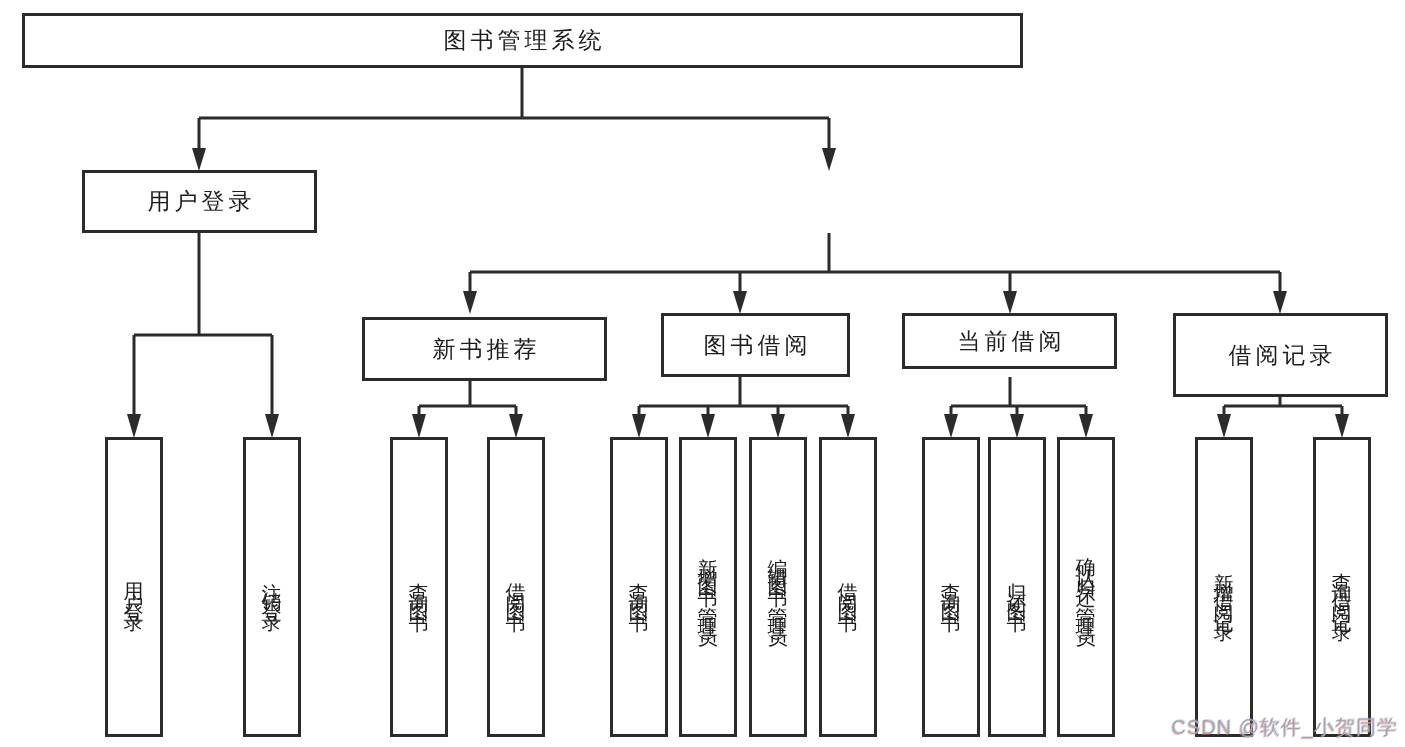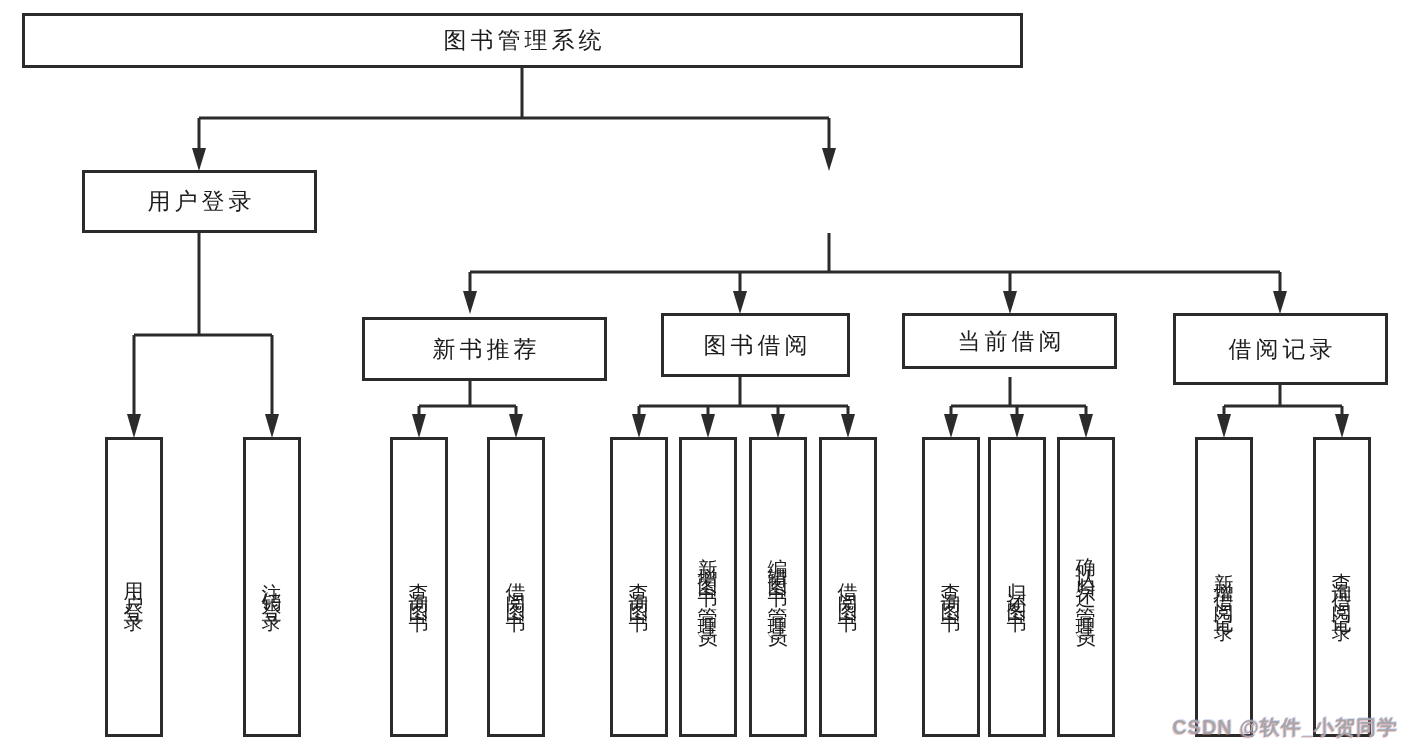--- a/index.html
+++ b/index.html
@@ -52,21 +52,20 @@
     position: absolute;
     left: 1160px;
     top: 714px;
     width: 238px;
     text-align: right;
     font-size: 20px;
     color: #a6a6aa;
     letter-spacing: 1px;
     white-space: nowrap;
     text-shadow: -1px 1px 0 rgba(226, 126, 122, 0.45), 1px -1px 0 rgba(130, 160, 230, 0.35);
-    font-weight: bold;
   }
 </style>
 </head>
 <body>
 
 <div class="canvas">
 
   <svg class="connectors" width="1405" height="747" viewBox="0 0 1405 747">
 
     <path d="M522 66 V118 M199 118 H829 M199 118 V150 M829 118 V150" stroke="#2b2b2b" stroke-width="3" fill="none"></path>
@@ -113,21 +112,21 @@
 
   <div class="box" style="left:362px; top:317px; width:245px; height:64px;">
     <span class="h-label">新书推荐</span>
   </div>
   <div class="box" style="left:633px; top:313px; width:189px; height:64px;margin-left:28px;">
     <span class="h-label">图书借阅</span>
   </div>
   <div class="box" style="left:902px; top:313px; width:215px; height:56px;">
     <span class="h-label">当前借阅</span>
   </div>
-  <div class="box" style="left:1173px; top:313px; width:215px; height:72px;">
+  <div class="box" style="left:1173px; top:313px; width:215px; height:84px;">
     <span class="h-label">借阅记录</span>
   </div>
 
   <div class="box leaf" style="left:105px;">
     <span class="v-label">用户登录</span>
   </div>
   <div class="box leaf" style="left:243px;">
     <span class="v-label">注销登录</span>
   </div>
 

